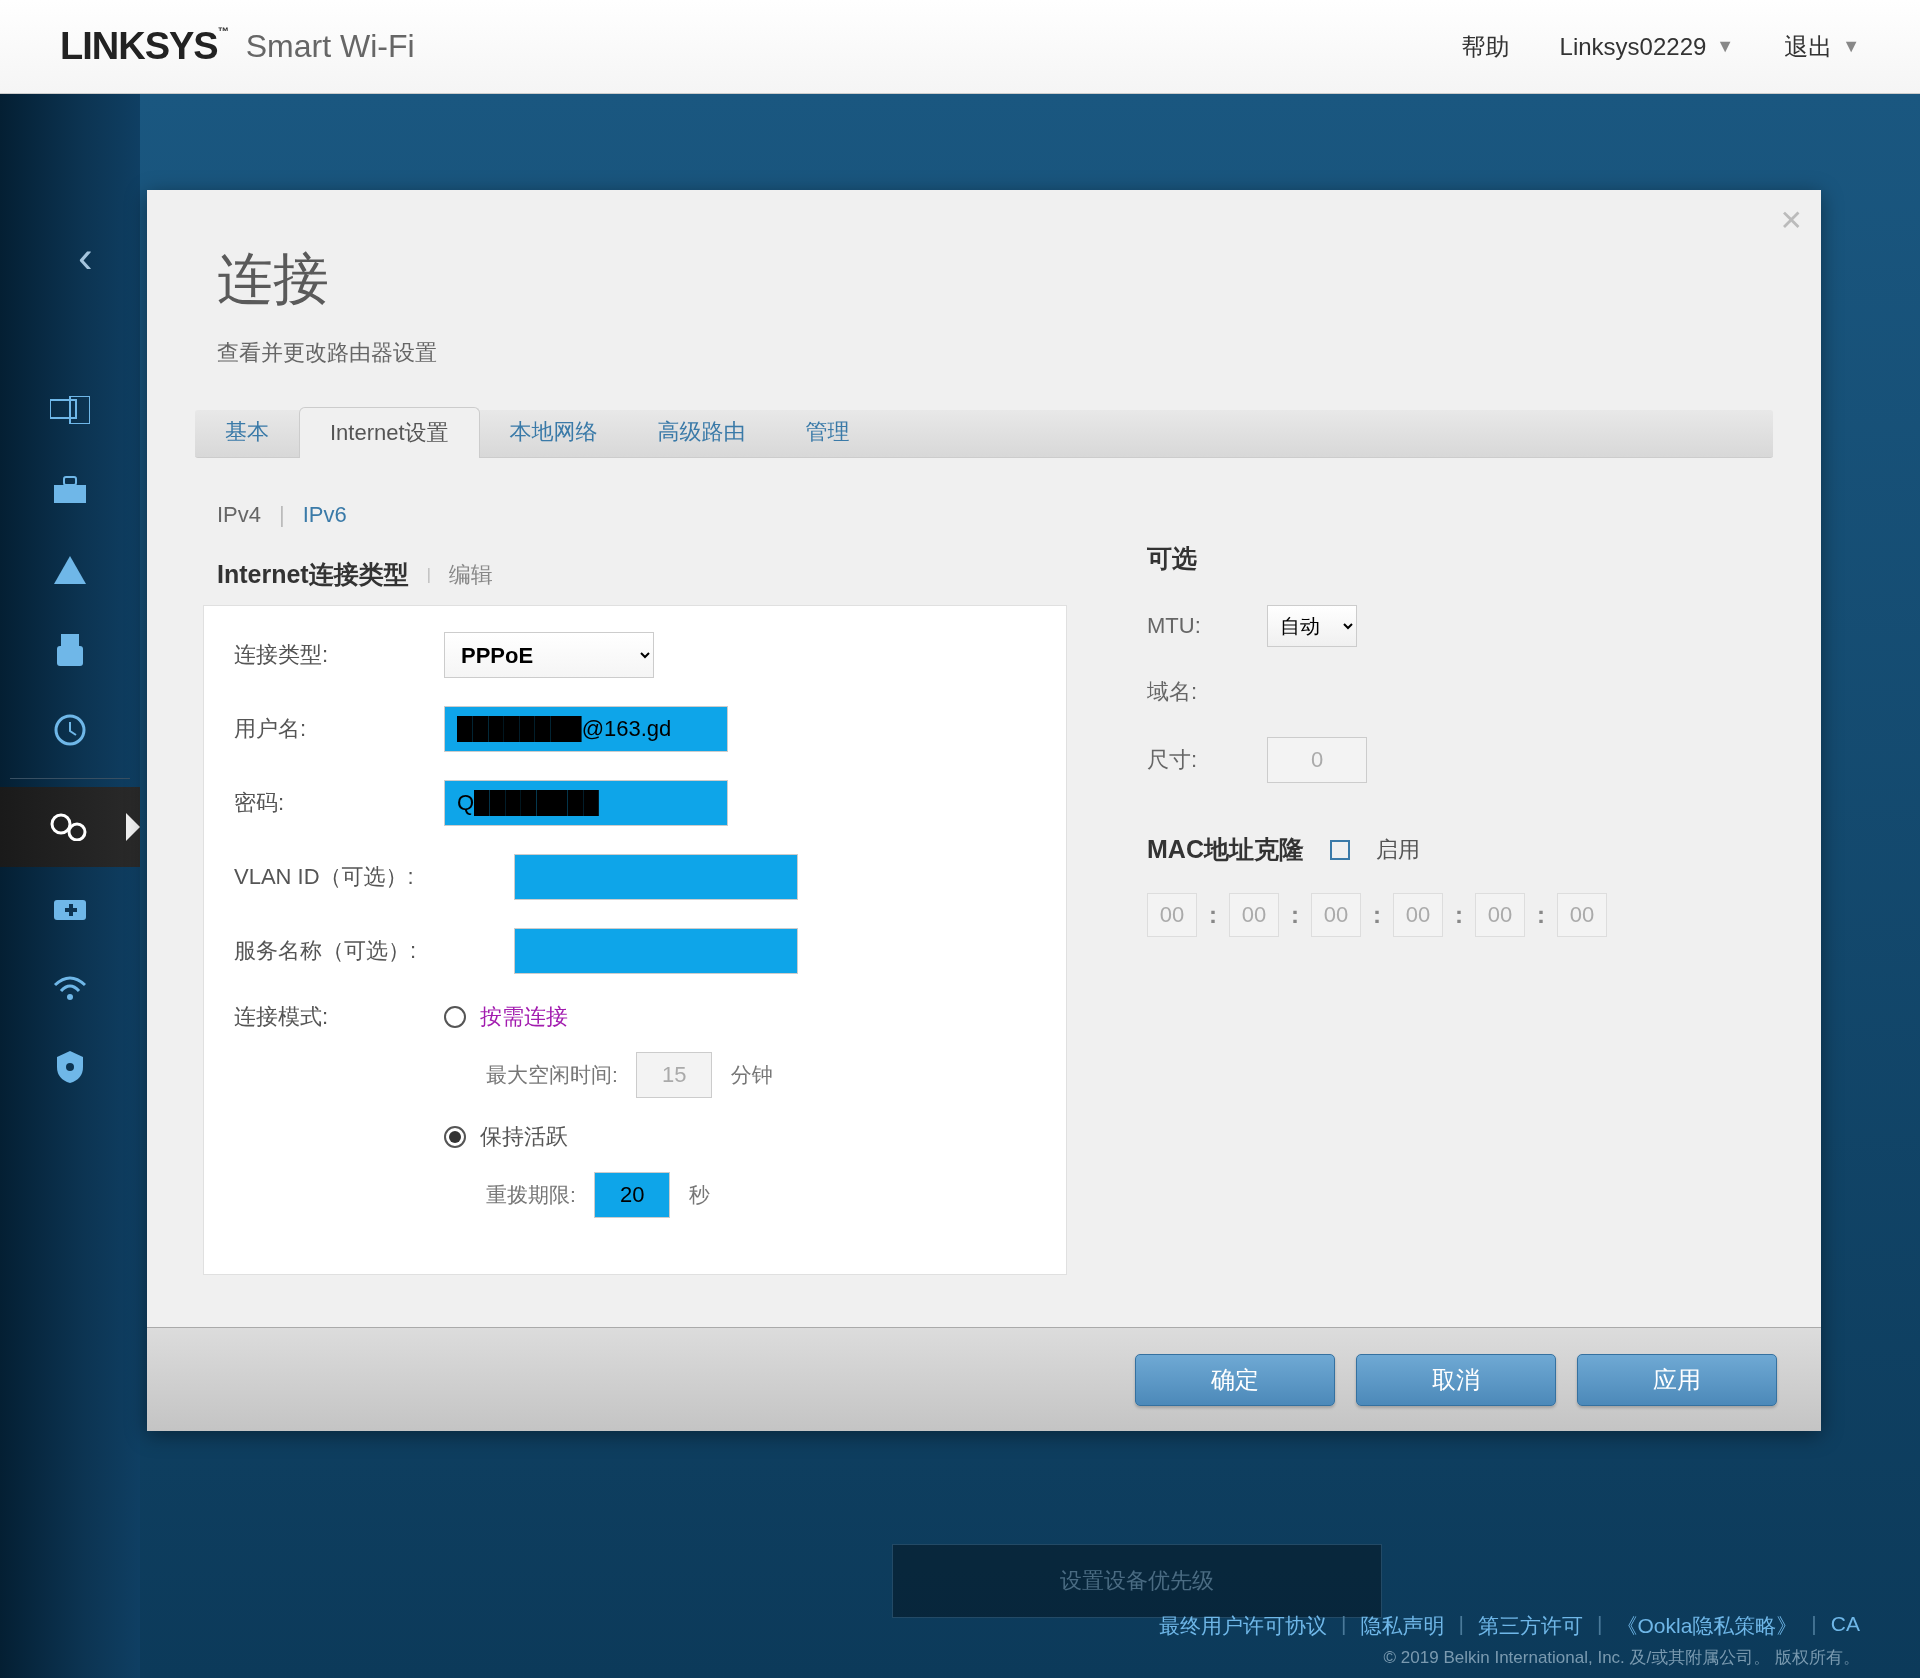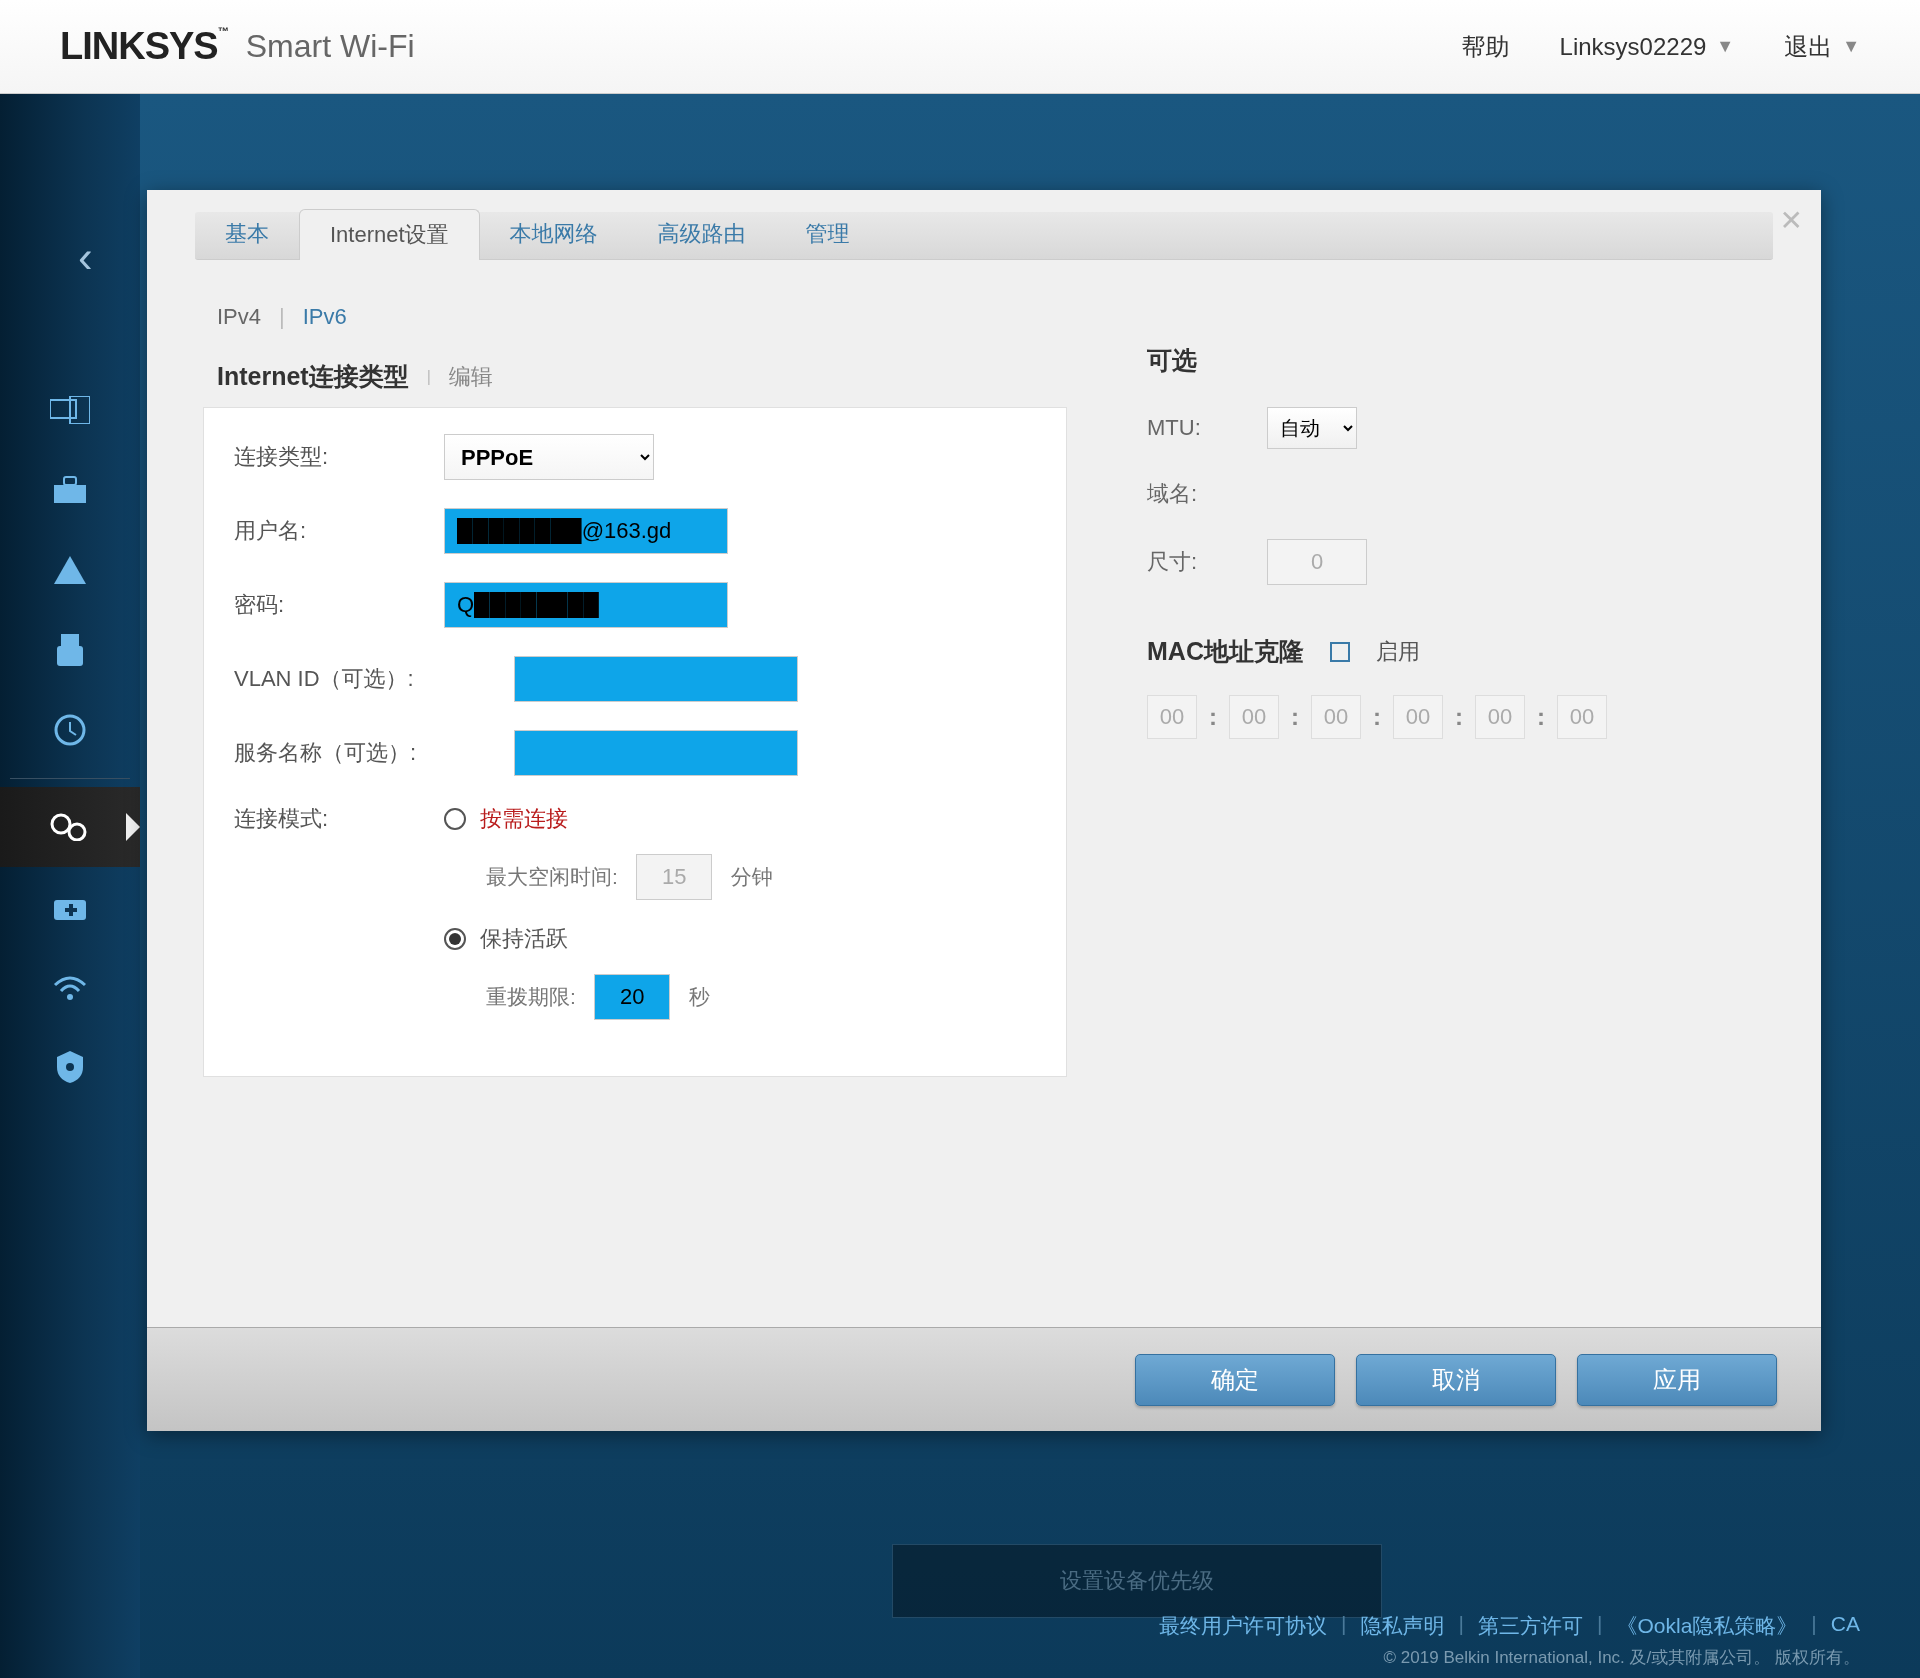--- a/index.html
+++ b/index.html
@@ -284,20 +284,24 @@
           <span class="sep">|</span>
         <span>CA</span>
       </div>
       <div class="footer-copy">© 2019 Belkin International, Inc. 及/或其附属公司。 版权所有。</div>
     </div>
   </div>
 
   <div class="main-panel">
     <div class="panel-close">✕</div>
 
+    <div class="page-title-area">
+      <div class="page-title">连接</div>
+      <div class="page-subtitle">查看并更改路由器设置</div>
+    </div>
 
     <div class="tabs-bar">
       <div class="tab">基本</div>
       <div class="tab active">Internet设置</div>
       <div class="tab">本地网络</div>
       <div class="tab">高级路由</div>
       <div class="tab">管理</div>
     </div>
 
     <div class="subtabs">
@@ -335,21 +339,21 @@
           </div>
           <div class="form-row">
             <div class="form-label-wide">服务名称（可选）:</div>
             <input class="txt" style="width: 284px;" value="">
           </div>
           <div class="form-row" style="margin-bottom:18px; align-items:flex-start;">
             <div class="form-label">连接模式:</div>
             <div>
               <div class="radio-row">
                 <span class="radio-circle"></span>
-                <span style="font-size:22px;color:#b91c1c">按需连接</span>
+                <span style="font-size:22px;color:#a21caf">按需连接</span>
               </div>
               <div class="indent-block">
                 <span class="form-label-inline">最大空闲时间:</span>
                 <input class="txt small dis" disabled="" value="15" style="">
                 <span class="unit">分钟</span>
               </div>
               <div class="radio-row">
                 <span class="radio-circle sel"></span>
                 <span style="font-size:22px;color:#555">保持活跃</span>
               </div>

